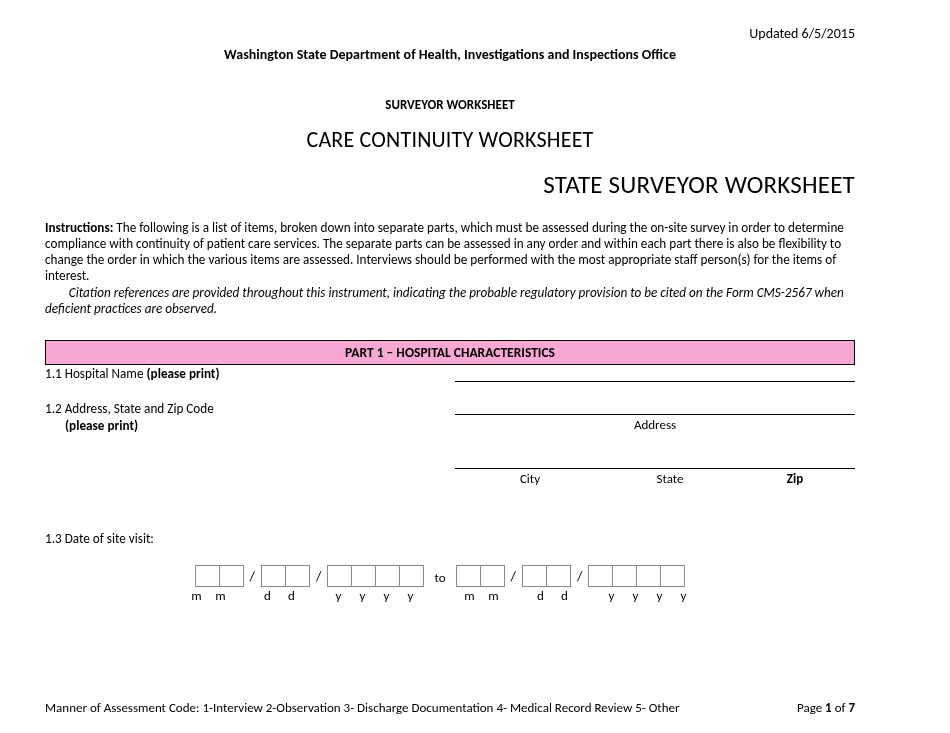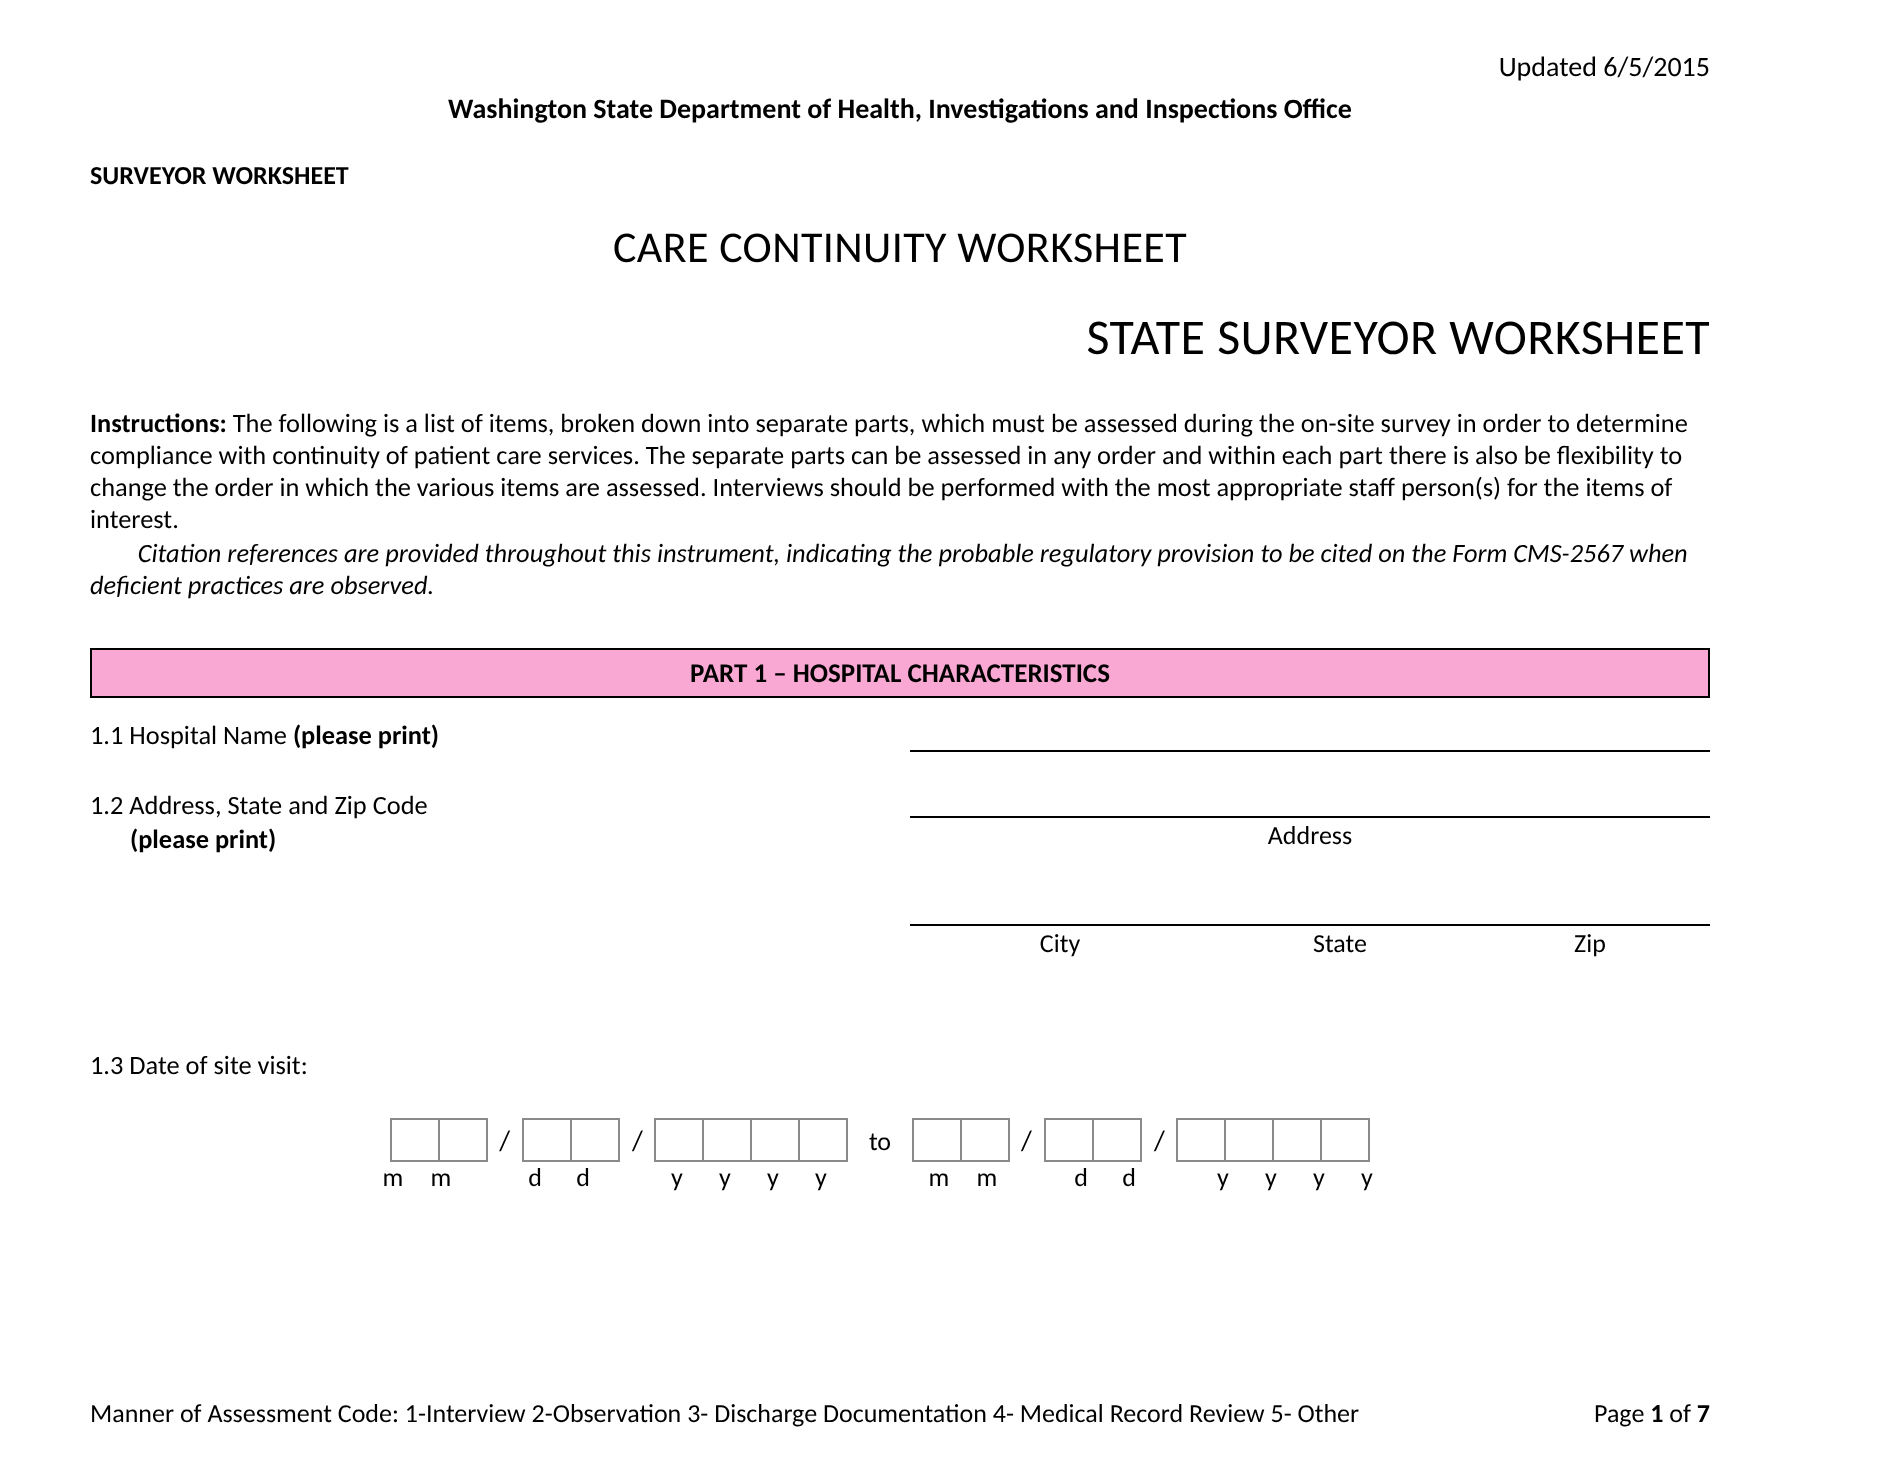--- a/index.html
+++ b/index.html
@@ -21,24 +21,24 @@
     text-align: right;
     font-size: 14px;
   }
   .dept {
     text-align: center;
     font-size: 14px;
     font-weight: bold;
     margin-top: 4px;
   }
   .surv-wksht {
-    text-align: left;
-    font-size: 13px;
-    font-weight: bold;
-    margin-top: 18px;
+    text-align: center;
+    font-size: 13px;
+    font-weight: bold;
+    margin-top: 34px;
   }
   .care-cont {
     text-align: center;
     font-size: 22px;
     margin-top: 14px;
     letter-spacing: 0.2px;
   }
   .state-surv {
     text-align: right;
     font-size: 25px;
@@ -66,21 +66,20 @@
     font-size: 13.5px;
     font-weight: bold;
     padding: 3px 0;
     margin-top: 22px;
   }
   .row {
     display: flex;
     align-items: flex-end;
   }
   .row-11 {
-    margin-top: 10px;
     justify-content: center;
   }
   .field-label {
     font-size: 13.2px;
     width: 410px;
     padding-left: 0;
   }
   .field-label .bold {
     font-weight: bold;
   }
@@ -114,21 +113,21 @@
     border-bottom: 1px solid #000;
     height: 14px;
   }
   .csz-lbls {
     display: flex;
     font-size: 13px;
     margin-top: 2px;
   }
   .csz-city  { flex: 0 0 150px; text-align: center; }
   .csz-state { flex: 0 0 130px; text-align: center; }
-  .csz-zip   { flex: 1; text-align: center; }
+  .csz-zip   { flex: 1; text-align: center; font-weight: bold; }
   .row-13 {
     margin-top: 44px;
     font-size: 13.2px;
   }
   .date-row {
     display: flex;
     align-items: flex-end;
     justify-content: center;
     margin-top: 18px;
     gap: 6px;

